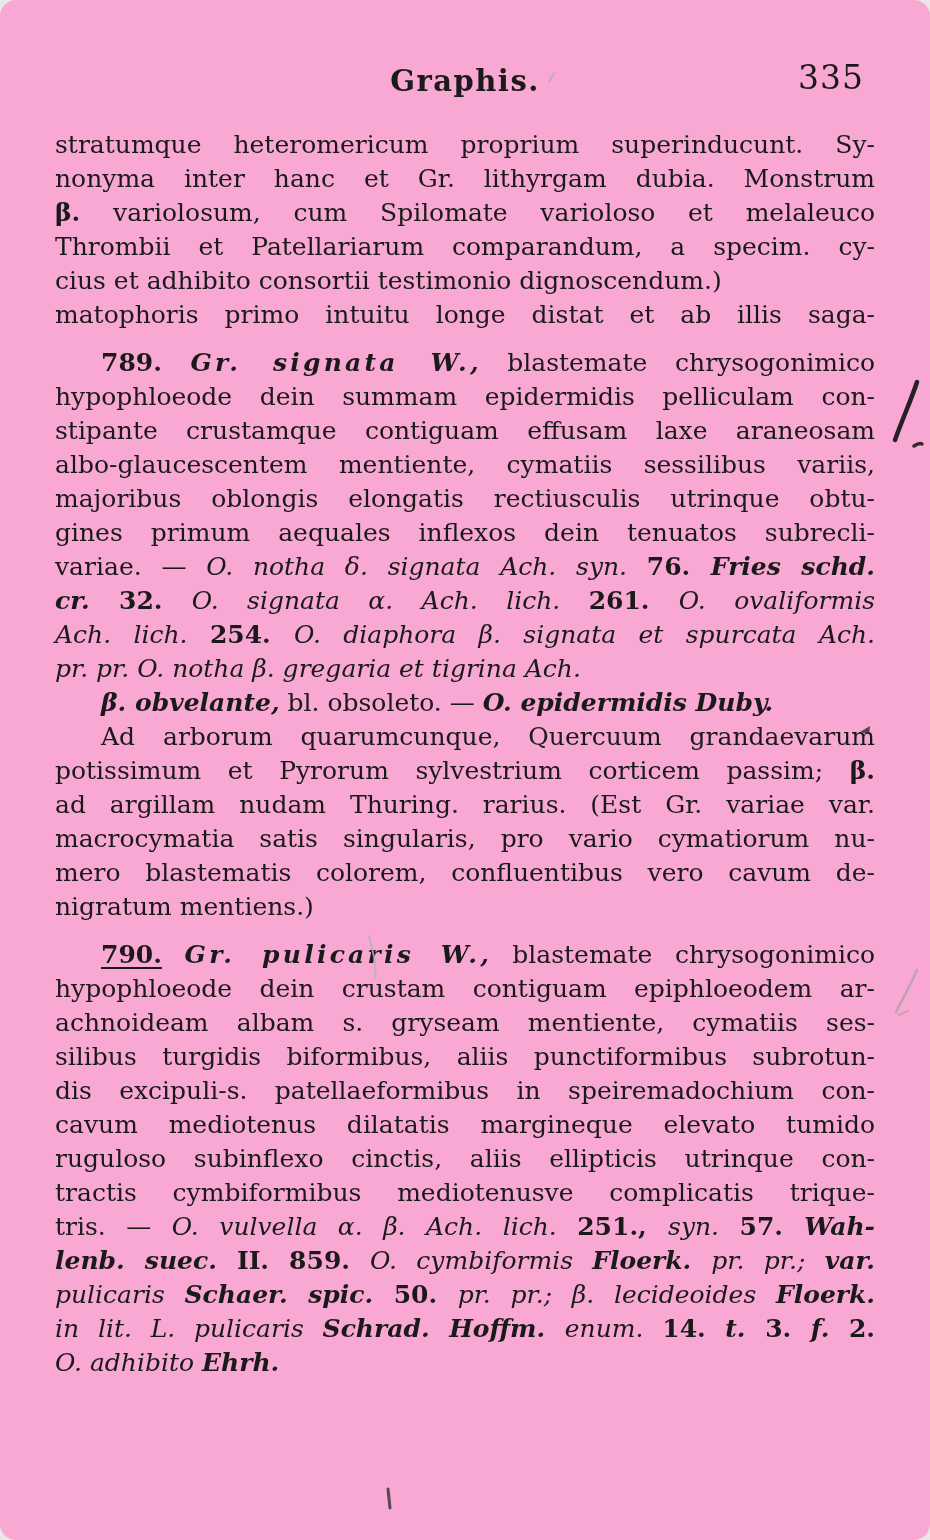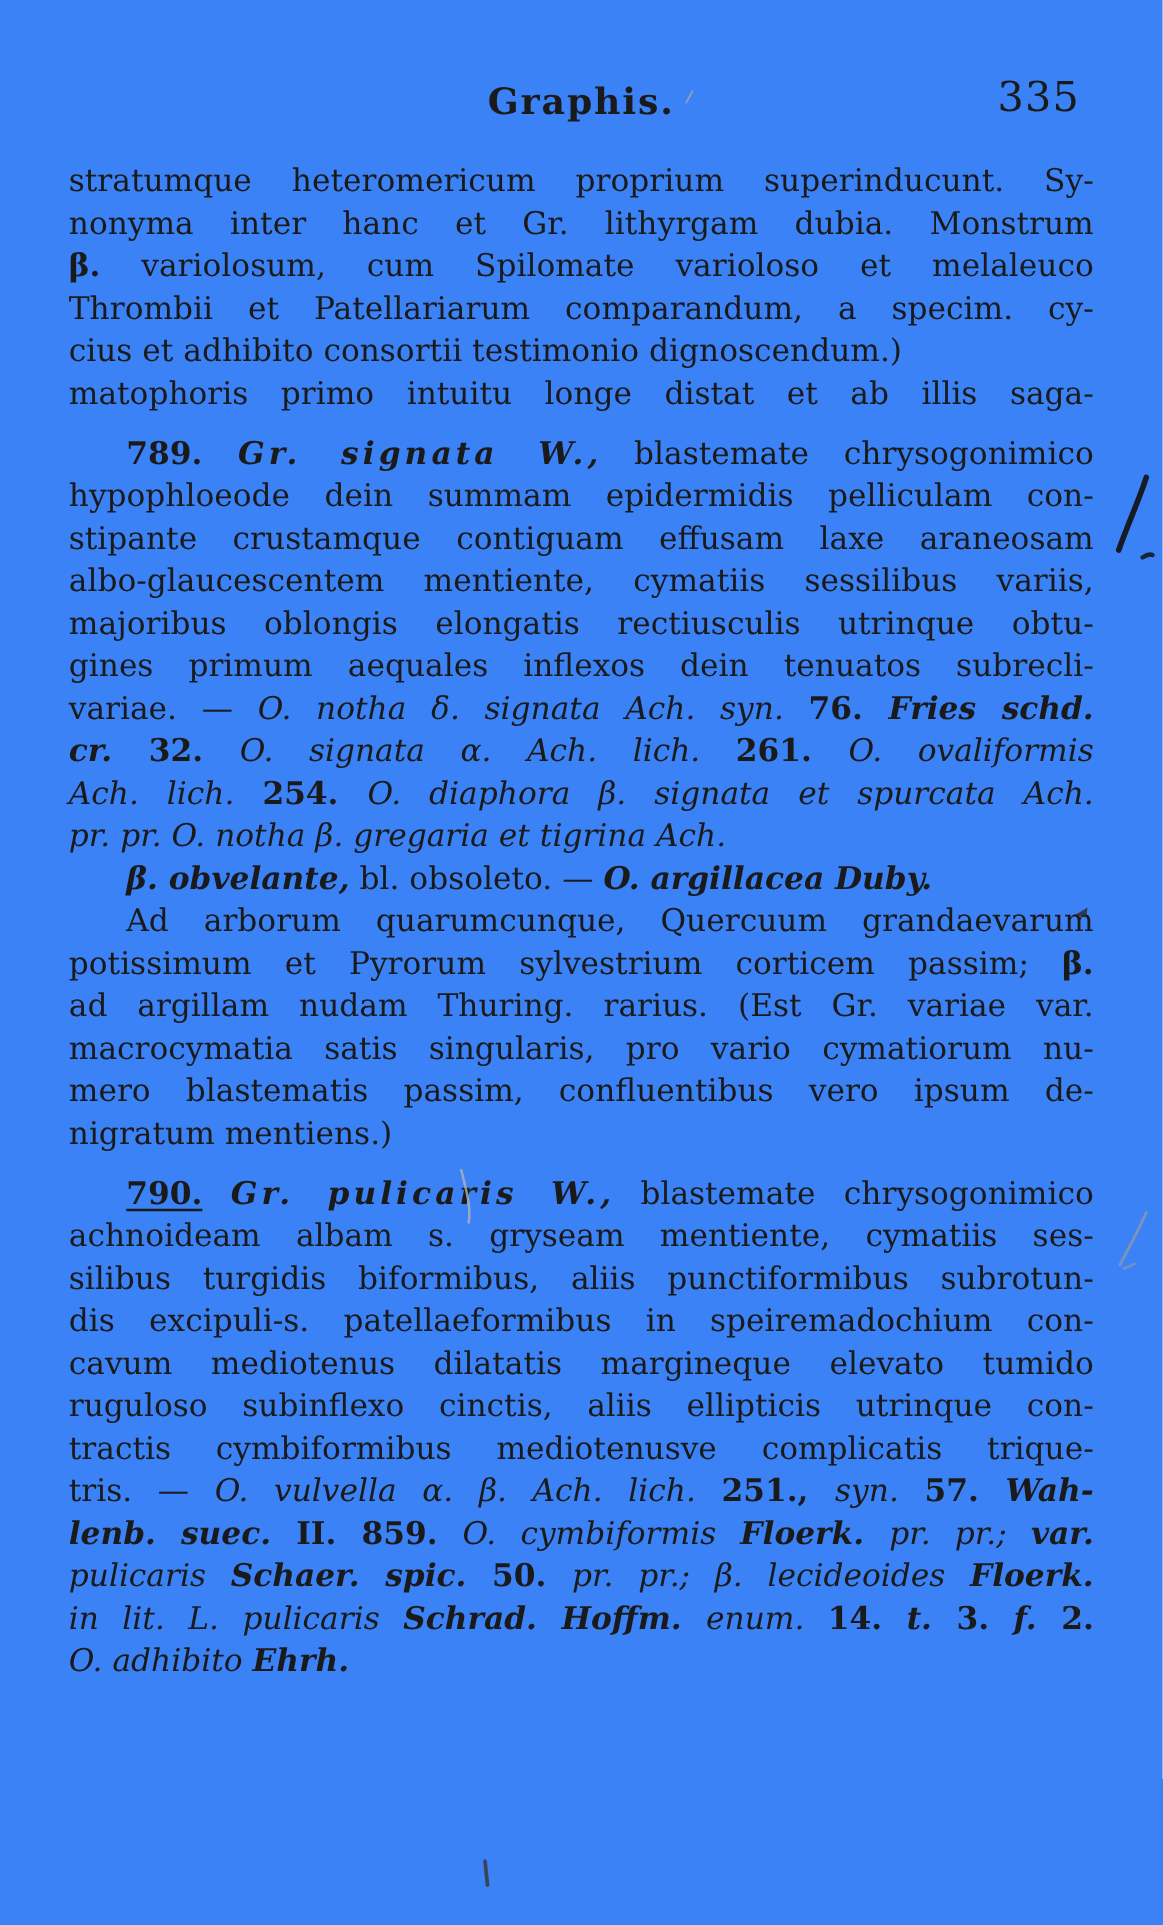--- a/index.html
+++ b/index.html
@@ -1,23 +1,24 @@
 <!DOCTYPE html>
 <html><head>
 <meta charset="utf-8">
 <style>
   html,body{margin:0;padding:0;background:#e8e8e8;}
   .page{
     position:relative;
     width:930px;height:1540px;
-    background:#3b82f6;
+    background:#f9a8d4;
     font-family:"DejaVu Serif","Liberation Serif",serif;
     color:#1a1a1a;
     overflow:hidden;
     margin:0 auto;
+    border-radius:16px;
   }
   .running-header{
     position:absolute;left:55px;top:64px;width:820px;
     text-align:center;
     font-size:29px;font-weight:bold;letter-spacing:1.5px;
   }
   .page-number{
     position:absolute;right:66px;top:58px;
     font-size:33px;font-weight:normal;letter-spacing:1px;
   }
@@ -66,32 +67,33 @@
         <div class="line"><span class="sg-n">stipante crustamque contiguam effusam laxe araneosam</span></div>
         <div class="line"><span class="sg-n">albo-glaucescentem mentiente, cymatiis sessilibus variis,</span></div>
         <div class="line"><span class="sg-n">majoribus oblongis elongatis rectiusculis utrinque obtu-</span></div>
         <div class="line"><span class="sg-n">gines primum aequales inflexos dein tenuatos subrecli-</span></div>
         <div class="line"><span class="sg-n">variae. — </span><span class="sg-i">O. notha δ. signata Ach. syn. </span><span class="sg-b">76. </span><span class="sg-bi">Fries schd.</span></div>
         <div class="line"><span class="sg-bi">cr. </span><span class="sg-b">32. </span><span class="sg-i">O. signata α. Ach. lich. </span><span class="sg-b">261. </span><span class="sg-i">O. ovaliformis</span></div>
         <div class="line"><span class="sg-i">Ach. lich. </span><span class="sg-b">254. </span><span class="sg-i">O. diaphora β. signata et spurcata Ach.</span></div>
         <div class="line last"><span class="sg-i">pr. pr. O. notha β. gregaria et tigrina Ach.</span></div>
       </div>
       <div class="paragraph">
-        <div class="line last indent"><span class="sg-bi">β. obvelante,</span><span class="sg-n"> bl. obsoleto. — </span><span class="sg-bi">O. argillacea Duby.</span></div>
+        <div class="line last indent"><span class="sg-bi">β. obvelante,</span><span class="sg-n"> bl. obsoleto. — </span><span class="sg-bi">O. epidermidis Duby.</span></div>
       </div>
       <div class="paragraph">
         <div class="line indent"><span class="sg-n">Ad arborum quarumcunque, Quercuum grandaevarum</span></div>
         <div class="line"><span class="sg-n">potissimum et Pyrorum sylvestrium corticem passim; </span><span class="sg-b">β.</span></div>
         <div class="line"><span class="sg-n">ad argillam nudam Thuring. rarius. (Est Gr. variae var.</span></div>
         <div class="line"><span class="sg-n">macrocymatia satis singularis, pro vario cymatiorum nu-</span></div>
-        <div class="line"><span class="sg-n">mero blastematis passim, confluentibus vero ipsum de-</span></div>
+        <div class="line"><span class="sg-n">mero blastematis colorem, confluentibus vero cavum de-</span></div>
         <div class="line last"><span class="sg-n">nigratum mentiens.)</span></div>
       </div>
       <div class="paragraph gap">
         <div class="line indent"><span class="sg-bu">790.</span><span class="sg-n"> </span><span class="sg-sp">Gr. pulicaris W.</span><span class="sg-bi">, </span><span class="sg-n">blastemate chrysogonimico</span></div>
+        <div class="line"><span class="sg-n">hypophloeode dein crustam contiguam epiphloeodem ar-</span></div>
         <div class="line"><span class="sg-n">achnoideam albam s. gryseam mentiente, cymatiis ses-</span></div>
         <div class="line"><span class="sg-n">silibus turgidis biformibus, aliis punctiformibus subrotun-</span></div>
         <div class="line"><span class="sg-n">dis excipuli-s. patellaeformibus in speiremadochium con-</span></div>
         <div class="line"><span class="sg-n">cavum mediotenus dilatatis margineque elevato tumido</span></div>
         <div class="line"><span class="sg-n">ruguloso subinflexo cinctis, aliis ellipticis utrinque con-</span></div>
         <div class="line"><span class="sg-n">tractis cymbiformibus mediotenusve complicatis trique-</span></div>
         <div class="line"><span class="sg-n">tris. — </span><span class="sg-i">O. vulvella α. β. Ach. lich. </span><span class="sg-b">251., </span><span class="sg-i">syn. </span><span class="sg-b">57. </span><span class="sg-bi">Wah-</span></div>
         <div class="line"><span class="sg-bi">lenb. suec. </span><span class="sg-b">II. 859. </span><span class="sg-i">O. cymbiformis </span><span class="sg-bi">Floerk. </span><span class="sg-i">pr. pr.; </span><span class="sg-bi">var.</span></div>
         <div class="line"><span class="sg-i">pulicaris </span><span class="sg-bi">Schaer. spic. </span><span class="sg-b">50. </span><span class="sg-i">pr. pr.; </span><span class="sg-i">β. lecideoides </span><span class="sg-bi">Floerk.</span></div>
         <div class="line"><span class="sg-i">in lit. L. pulicaris </span><span class="sg-bi">Schrad. Hoffm. </span><span class="sg-i">enum. </span><span class="sg-b">14. </span><span class="sg-bi">t. </span><span class="sg-b">3. </span><span class="sg-bi">f. </span><span class="sg-b">2.</span></div>

